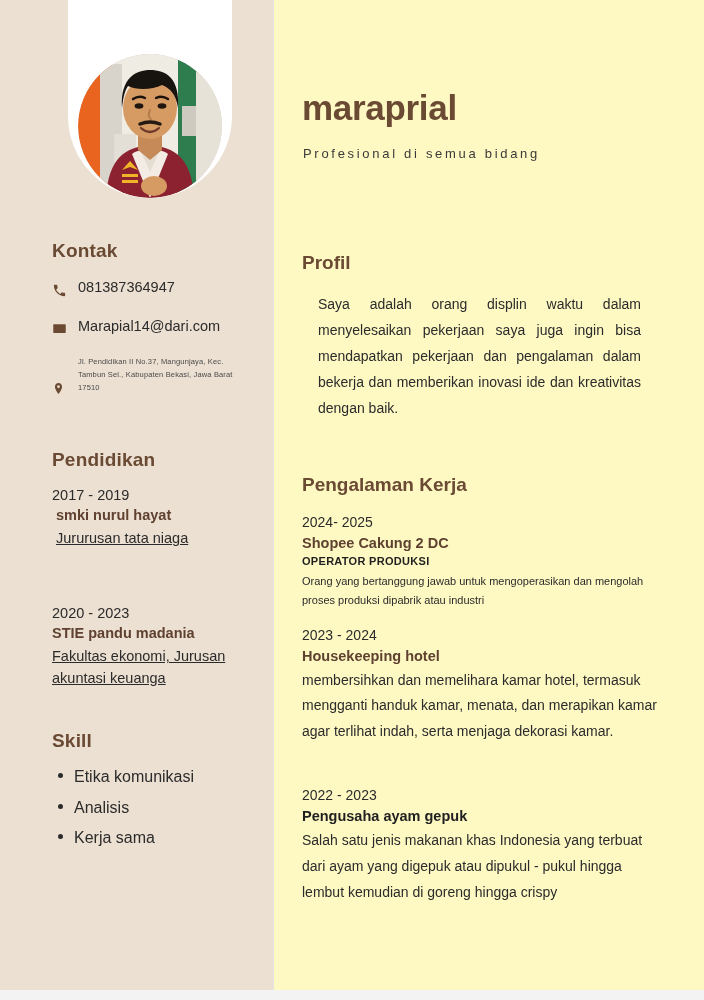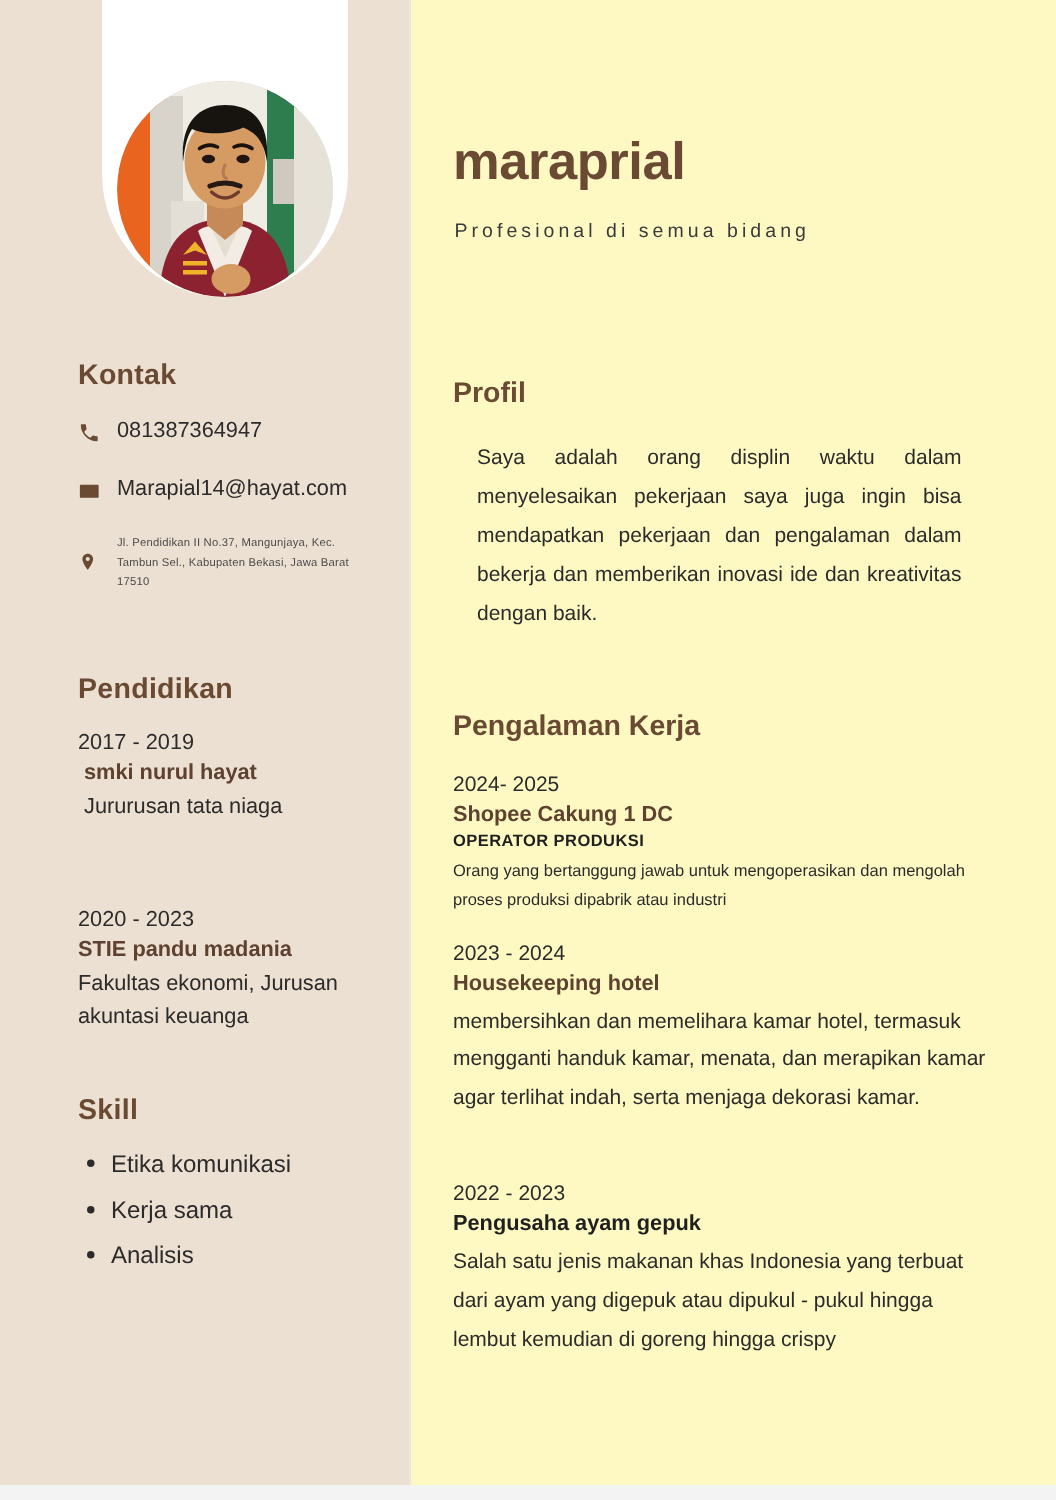--- a/index.html
+++ b/index.html
@@ -80,21 +80,21 @@
     color: #6a4a33;
     font-size: 19px;
     font-weight: bold;
     letter-spacing: 0.2px;
     margin: 0 0 16px 52px;
   }
 
   
   .contact-row {
     display: flex;
-    align-items: center;
+    align-items: flex-end;
     margin: 0 0 19px 52px;
   }
   .contact-icon {
     flex: 0 0 auto;
     width: 20px;
     margin-right: 6px;
     color: #6a4a33;
     display: flex;
     align-items: center;
     justify-content: flex-start;
@@ -126,20 +126,21 @@
     font-weight: bold;
     color: #5f4130;
     margin: 0 0 4px 4px;
   }
   .edu-major {
     font-size: 14.5px;
     color: #2b2b2b;
     line-height: 1.55;
     margin-left: 4px;
     max-width: 195px;
+    text-decoration: underline;
   }
   .edu-block.second .edu-school { margin-left: 0; }
   .edu-block.second .edu-major { margin-left: 0; }
 
   
   .skill-list {
     margin: 0 0 0 52px;
     padding: 0;
     list-style: none;
   }
@@ -307,21 +308,21 @@
           <span class="contact-text">081387364947</span>
         </div>
 
         <div class="contact-row">
           <span class="contact-icon">
             <svg width="15" height="15" viewBox="0 0 24 24" fill="currentColor">
               <path d="M2 5h20v14H2z" fill="none"></path>
               <path d="M3 5h18c.6 0 1 .4 1 1v12c0 .6-.4 1-1 1H3c-.6 0-1-.4-1-1V6c0-.6.4-1 1-1zm9 8L3.6 7h16.8L12 13z"></path>
             </svg>
           </span>
-          <span class="contact-text">Marapial14@hayat.com</span>
+          <span class="contact-text">Marapial14@dari.com</span>
         </div>
 
         <div class="contact-row address">
           <span class="contact-icon">
             <svg width="13" height="13" viewBox="0 0 24 24" fill="currentColor">
               <path d="M12 2C8.3 2 5.4 5 5.4 8.6 5.4 13.6 12 22 12 22s6.6-8.4 6.6-13.4C18.6 5 15.7 2 12 2zm0 9.1a2.5 2.5 0 1 1 0-5 2.5 2.5 0 0 1 0 5z"></path>
             </svg>
           </span>
           <span class="contact-text">Jl. Pendidikan II No.37, Mangunjaya, Kec. Tambun Sel., Kabupaten Bekasi, Jawa Barat 17510</span>
         </div>
@@ -340,22 +341,22 @@
           <div class="edu-year">2020 - 2023</div>
           <div class="edu-school">STIE pandu madania</div>
           <div class="edu-major">Fakultas ekonomi, Jurusan akuntasi keuanga</div>
         </div>
       </div>
 
       <div style="margin-top:40px;">
         <div class="sb-heading">Skill</div>
         <ul class="skill-list">
           <li>Etika komunikasi</li>
+          <li>Analisis</li>
           <li>Kerja sama</li>
-          <li>Analisis</li>
         </ul>
       </div>
 
     </div>
   </div>
 
   <div class="sidebar-divider"></div>
 
   <div class="main">
 
@@ -365,21 +366,21 @@
     <div class="main-section" style="top:252px;">
       <div class="main-heading">Profil</div>
       <p class="profile-text">Saya adalah orang displin waktu dalam menyelesaikan pekerjaan saya juga ingin bisa mendapatkan pekerjaan dan pengalaman dalam bekerja dan memberikan inovasi ide dan kreativitas dengan baik.</p>
     </div>
 
     <div class="main-section" style="top:474px;">
       <div class="main-heading">Pengalaman Kerja</div>
 
       <div class="job">
         <div class="job-year">2024- 2025</div>
-        <div class="job-title">Shopee Cakung 1 DC</div>
+        <div class="job-title">Shopee Cakung 2 DC</div>
         <div class="job-role">OPERATOR PRODUKSI</div>
         <p class="job-desc">Orang yang bertanggung jawab untuk mengoperasikan dan mengolah proses produksi dipabrik atau industri</p>
       </div>
 
       <div class="job" style="margin-top:16px;">
         <div class="job-year">2023 - 2024</div>
         <div class="job-title">Housekeeping hotel</div>
         <p class="job-desc big">membersihkan dan memelihara kamar hotel, termasuk mengganti handuk kamar, menata, dan merapikan kamar agar terlihat indah, serta menjaga dekorasi kamar.</p>
       </div>
 

